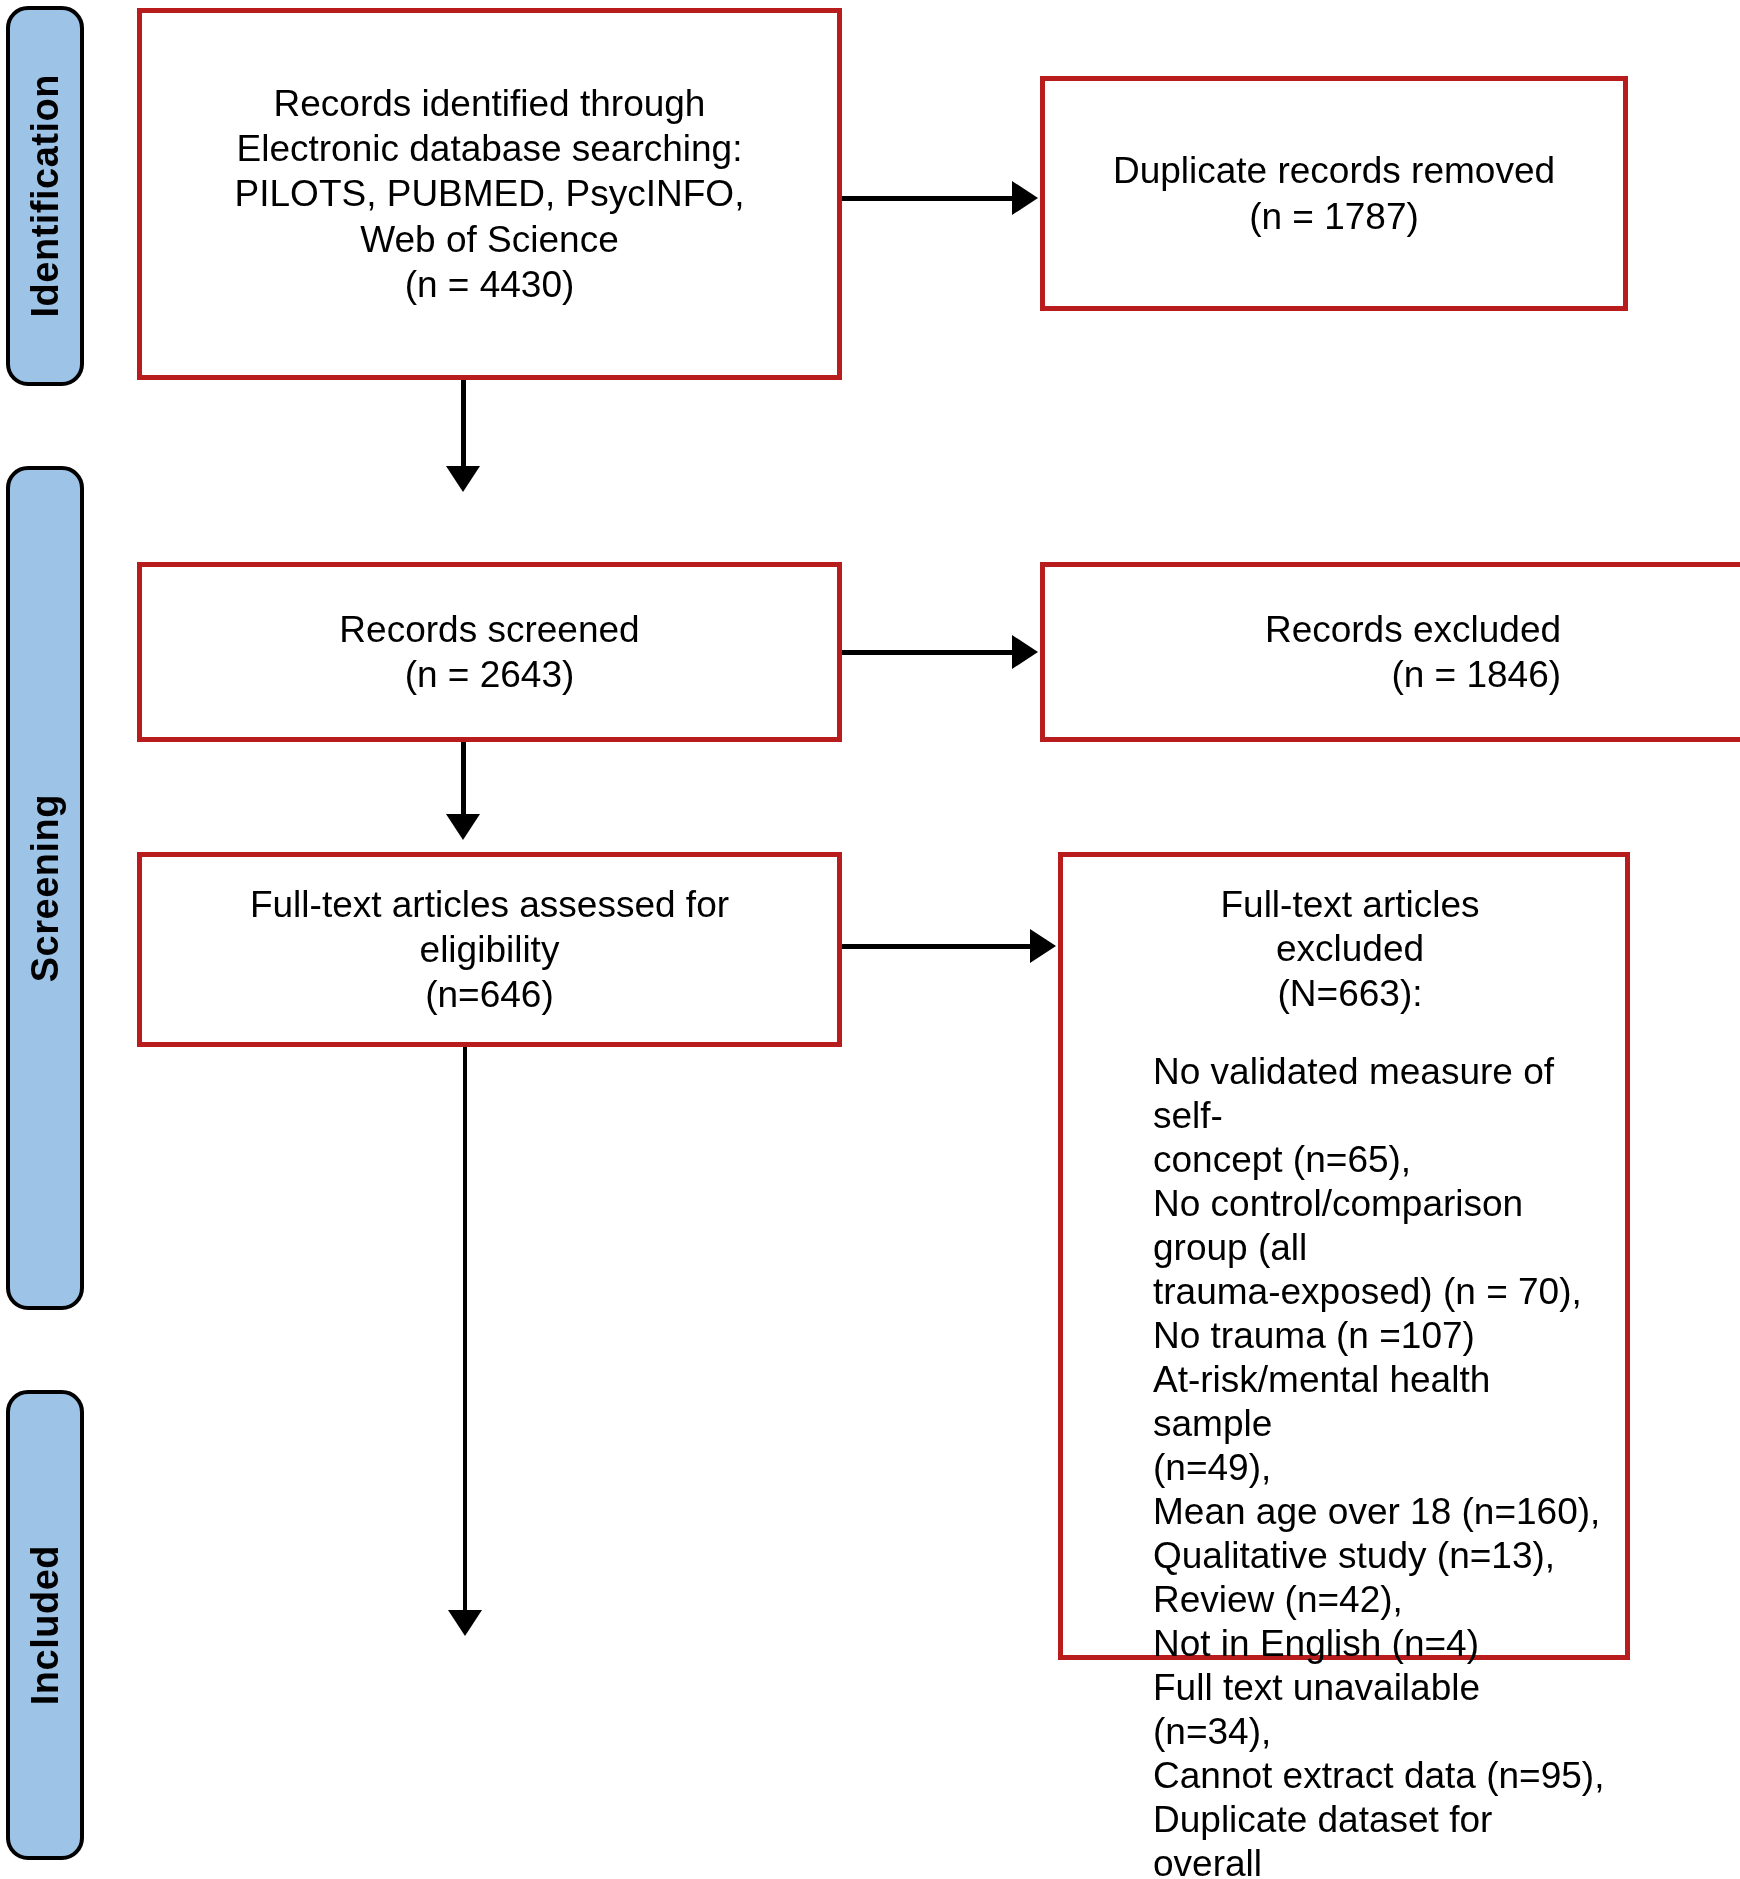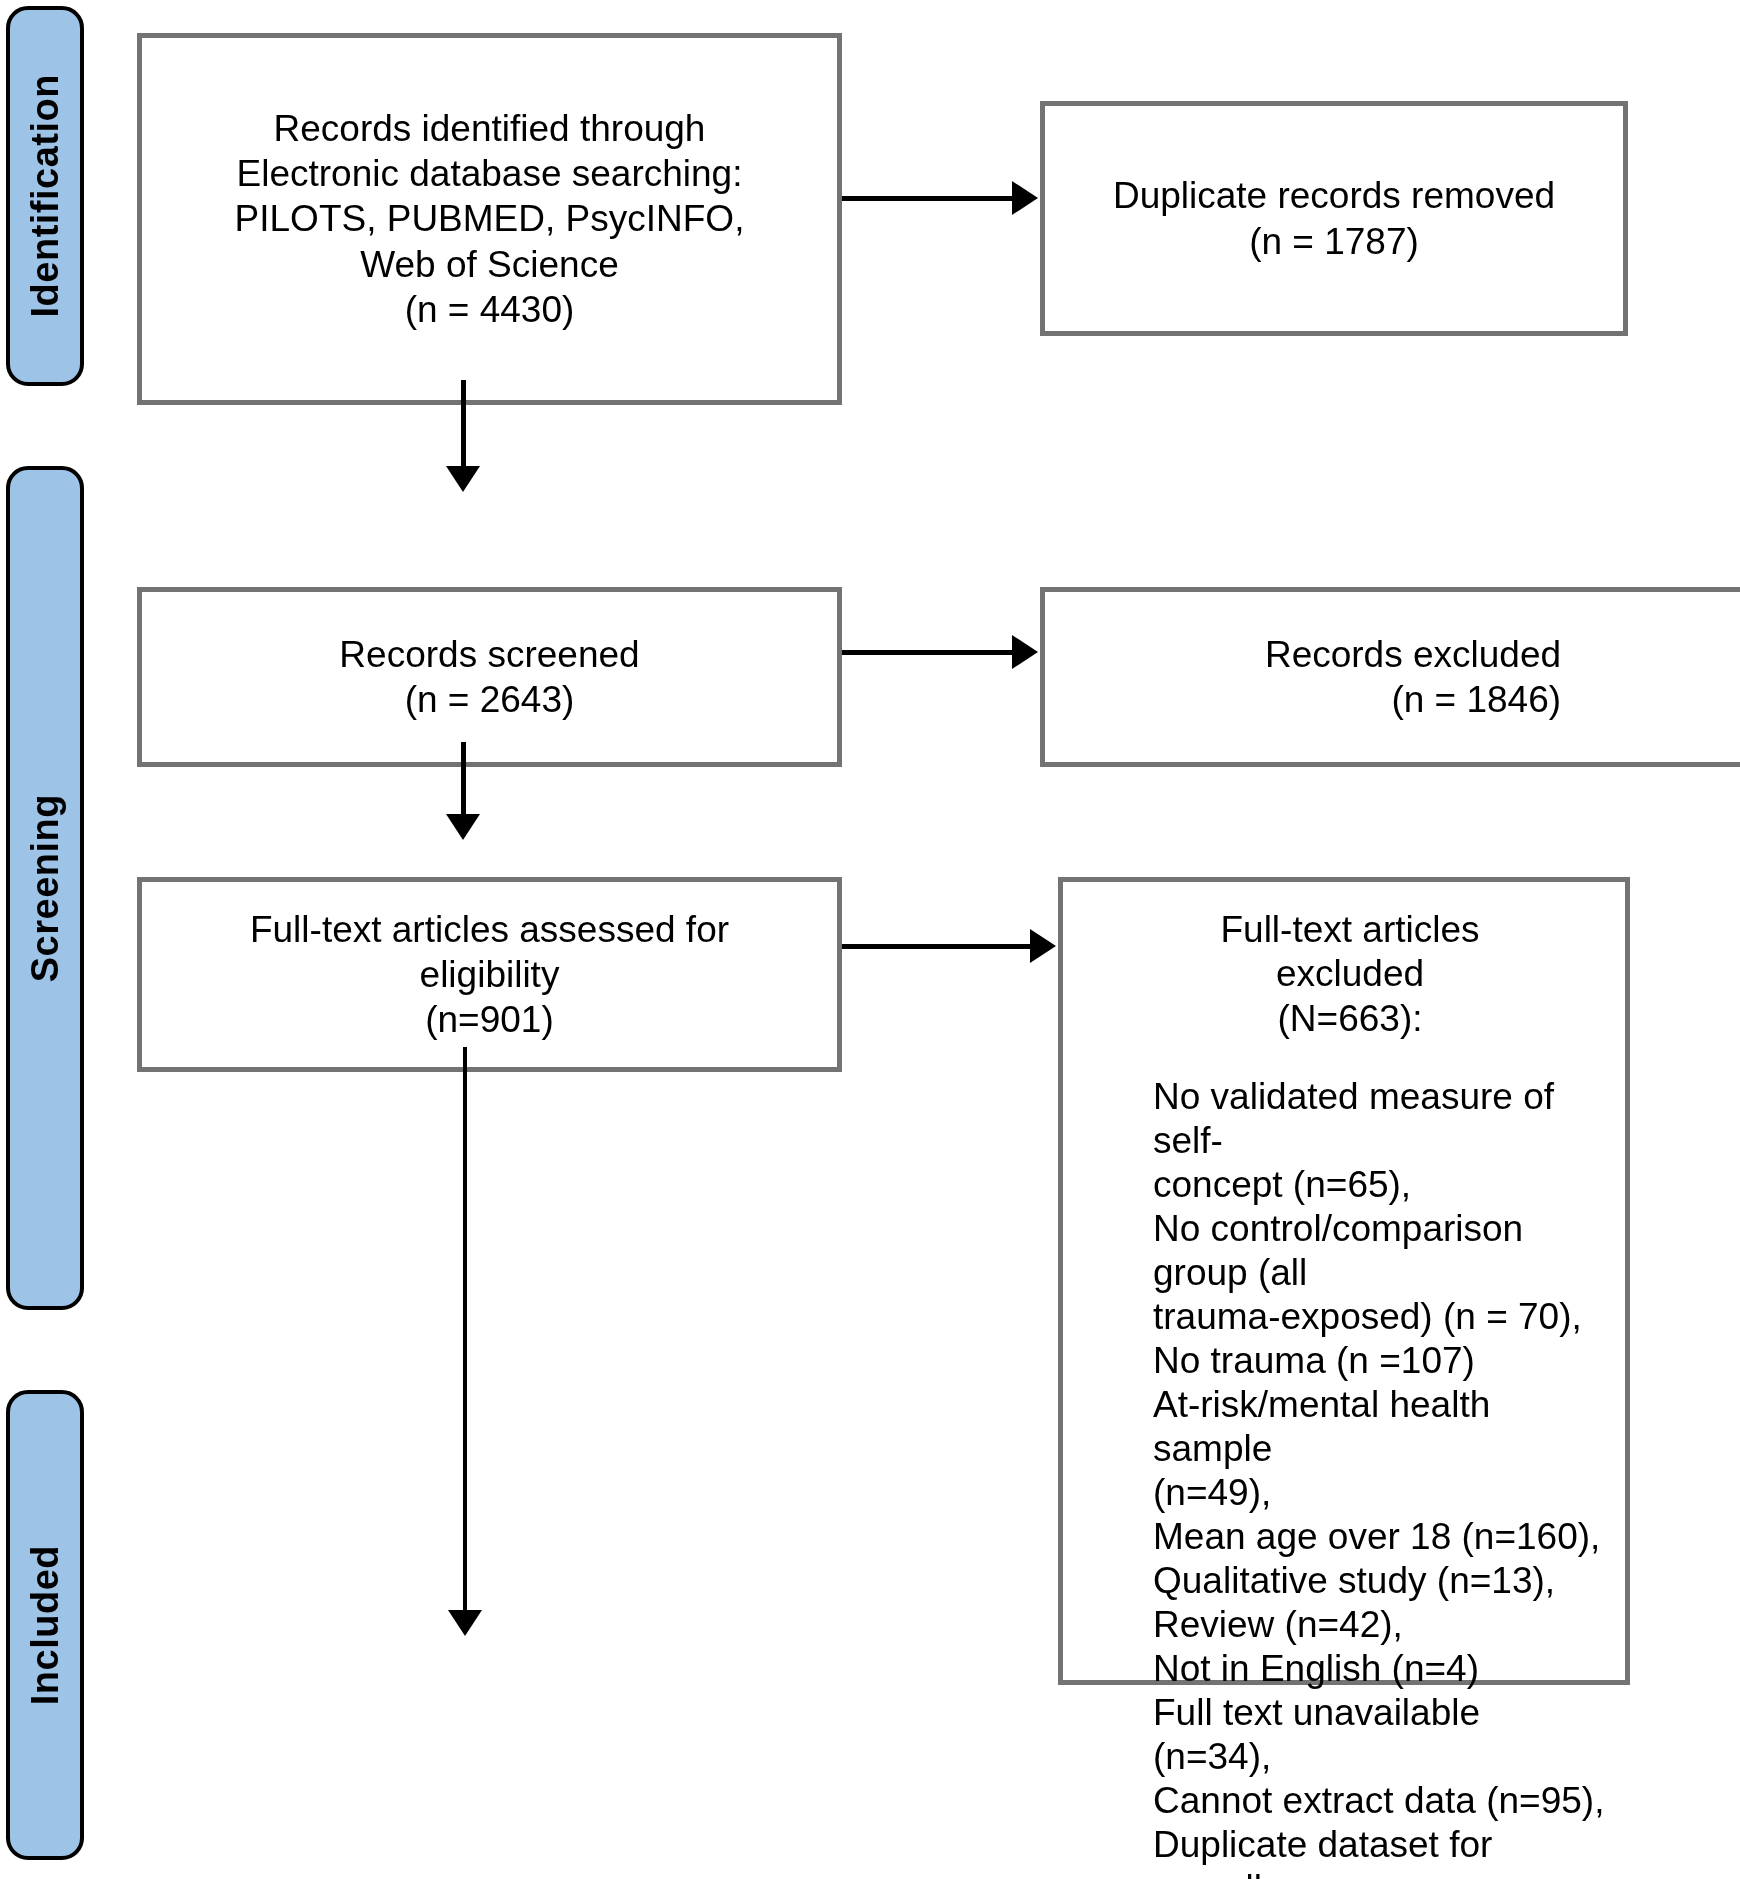--- a/index.html
+++ b/index.html
@@ -32,28 +32,27 @@
     transform: rotate(180deg);
     font-weight: bold;
     font-size: 38px;
     letter-spacing: 0.5px;
     color: #000000;
     white-space: nowrap;
   }
   .box {
     position: absolute;
     background: #ffffff;
-    border: 5px solid #737373;
+    border: 5px solid #b91c1c;
     box-sizing: border-box;
     display: flex;
     align-items: center;
     justify-content: center;
     text-align: center;
     color: #000000;
-    margin-top: 25px;
   }
   .box .txt {
     font-size: 37px;
     line-height: 1.22;
     padding: 0 10px;
     white-space: pre-line;
   }
   .box.excl-box {
     align-items: flex-start;
     justify-content: flex-start;
@@ -146,21 +145,21 @@
 
   <div class="connector" style="left:842px; top:650px; width:172px; height:5px;"></div>
   <div class="arrowhead arrow-right" style="left:1012px; top:635px;"></div>
 
   <div class="connector" style="left:461px; top:742px; width:5px; height:76px;"></div>
   <div class="arrowhead arrow-down" style="left:446px; top:814px;"></div>
 
   <div class="box" style="left:137px; top:852px; width:705px; height:195px;">
     <div class="txt">Full-text articles assessed for
 eligibility
-(n=901)</div>
+(n=646)</div>
   </div>
 
   <div class="box excl-box" style="left:1058px; top:852px; width:572px; height:808px;">
     <div class="excl-inner">
       <div class="excl-head">Full-text articles excluded
 (N=663):</div>
       <div class="excl-gap"></div>
       <div class="excl-list">No validated measure of self-
 concept (n=65),
 No control/comparison group (all

